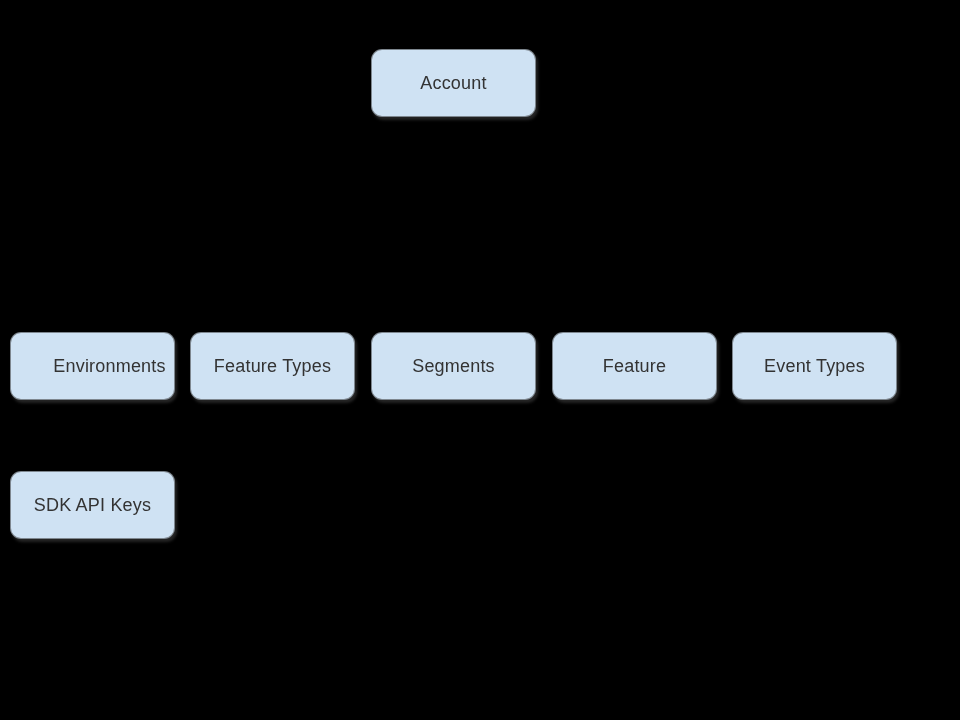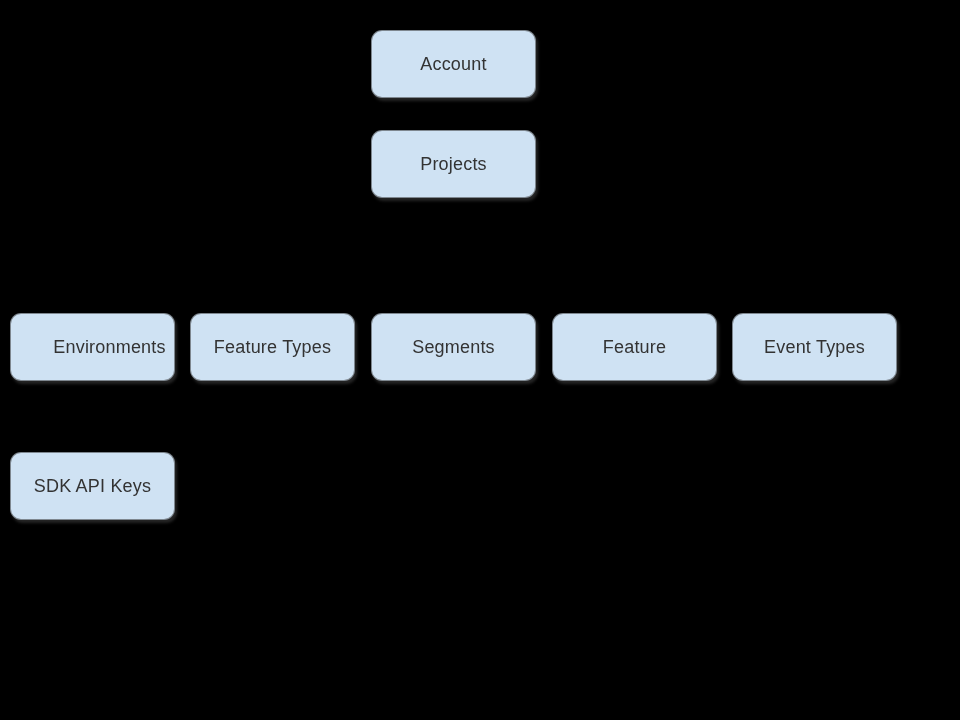--- a/index.html
+++ b/index.html
@@ -25,20 +25,21 @@
     width: 165px;
     height: 68px;
     background: #cfe2f3;
     border: 1px solid rgba(60, 60, 60, 0.55);
     border-radius: 11px;
     box-sizing: border-box;
     display: flex;
     align-items: center;
     justify-content: center;
     box-shadow: 2px 3px 3px rgba(105, 105, 105, 0.35);
+    margin-top: 19px;
   }
   .node-label {
     color: #333333;
     font-size: 18px;
     line-height: 1;
     white-space: nowrap;
     letter-spacing: 0.2px;
   }
   
   .pos-account       { left: 371px; top:  30px; }
@@ -52,23 +53,20 @@
 </style>
 </head>
 <body>
 
 <div class="canvas">
 
   <div class="node pos-account">
     <span class="node-label">Account</span>
   </div>
 
-  <div class="node pos-projects">
-    <span class="node-label">Projects</span>
-  </div>
 
   <div class="node pos-environments">
     <span class="node-label">Environments</span>
   </div>
 
   <div class="node pos-feature-flags">
     <span class="node-label">Feature Types</span>
   </div>
 
   <div class="node pos-segments">

